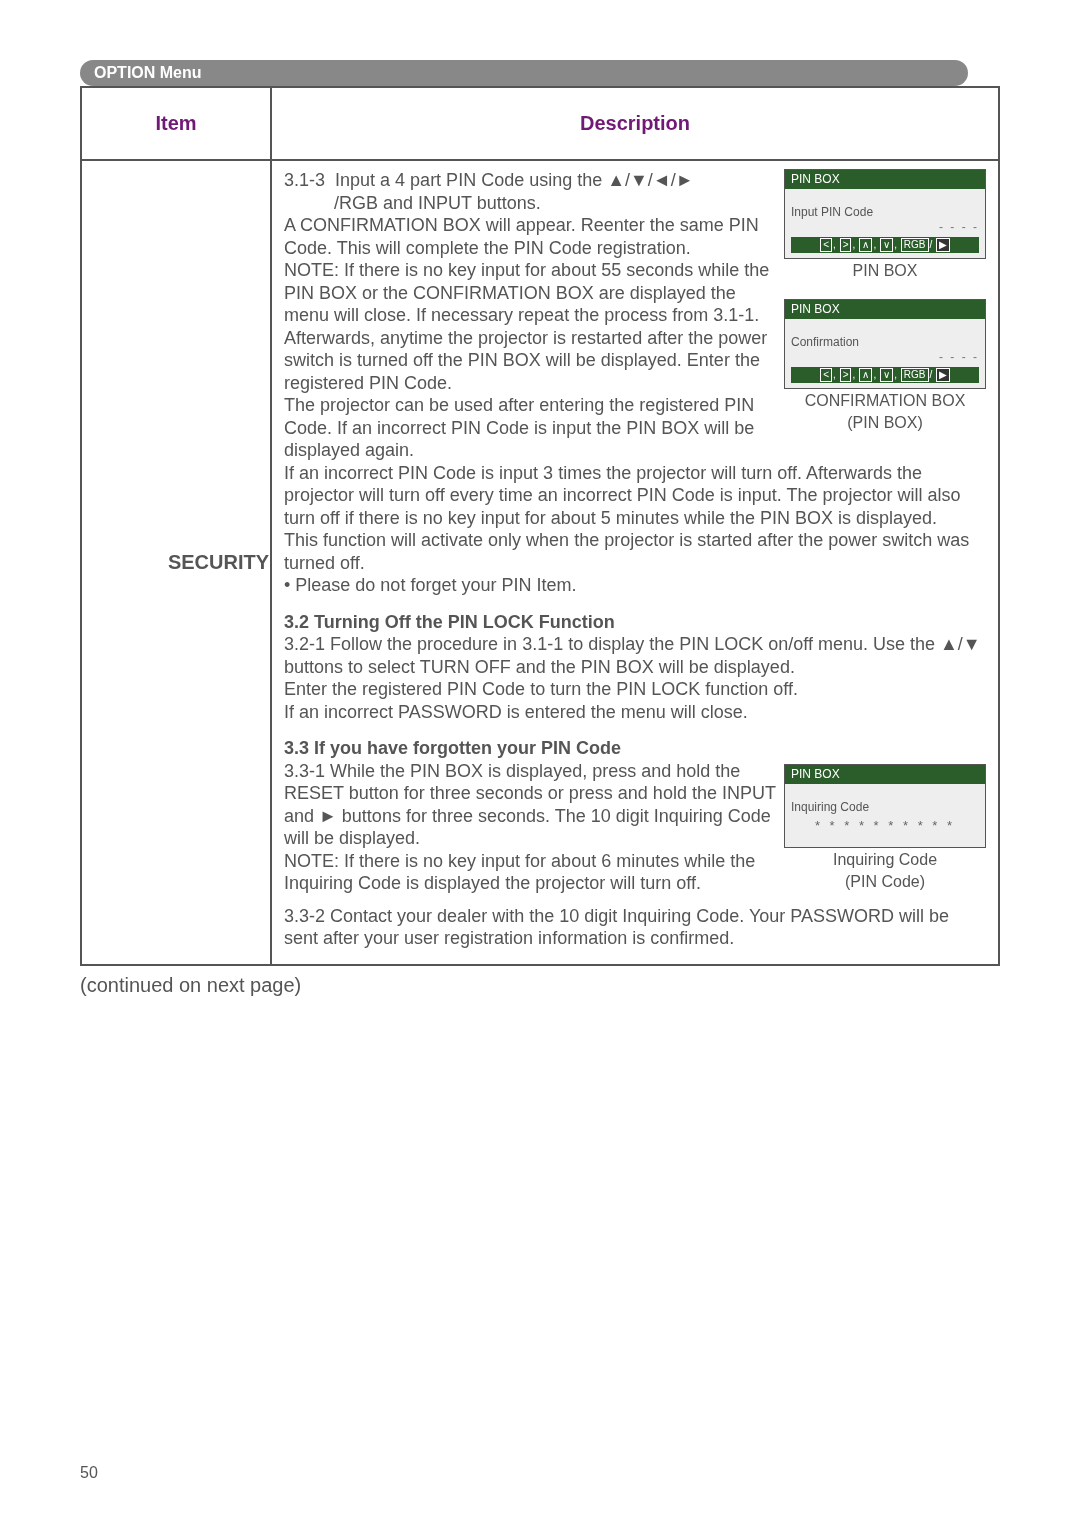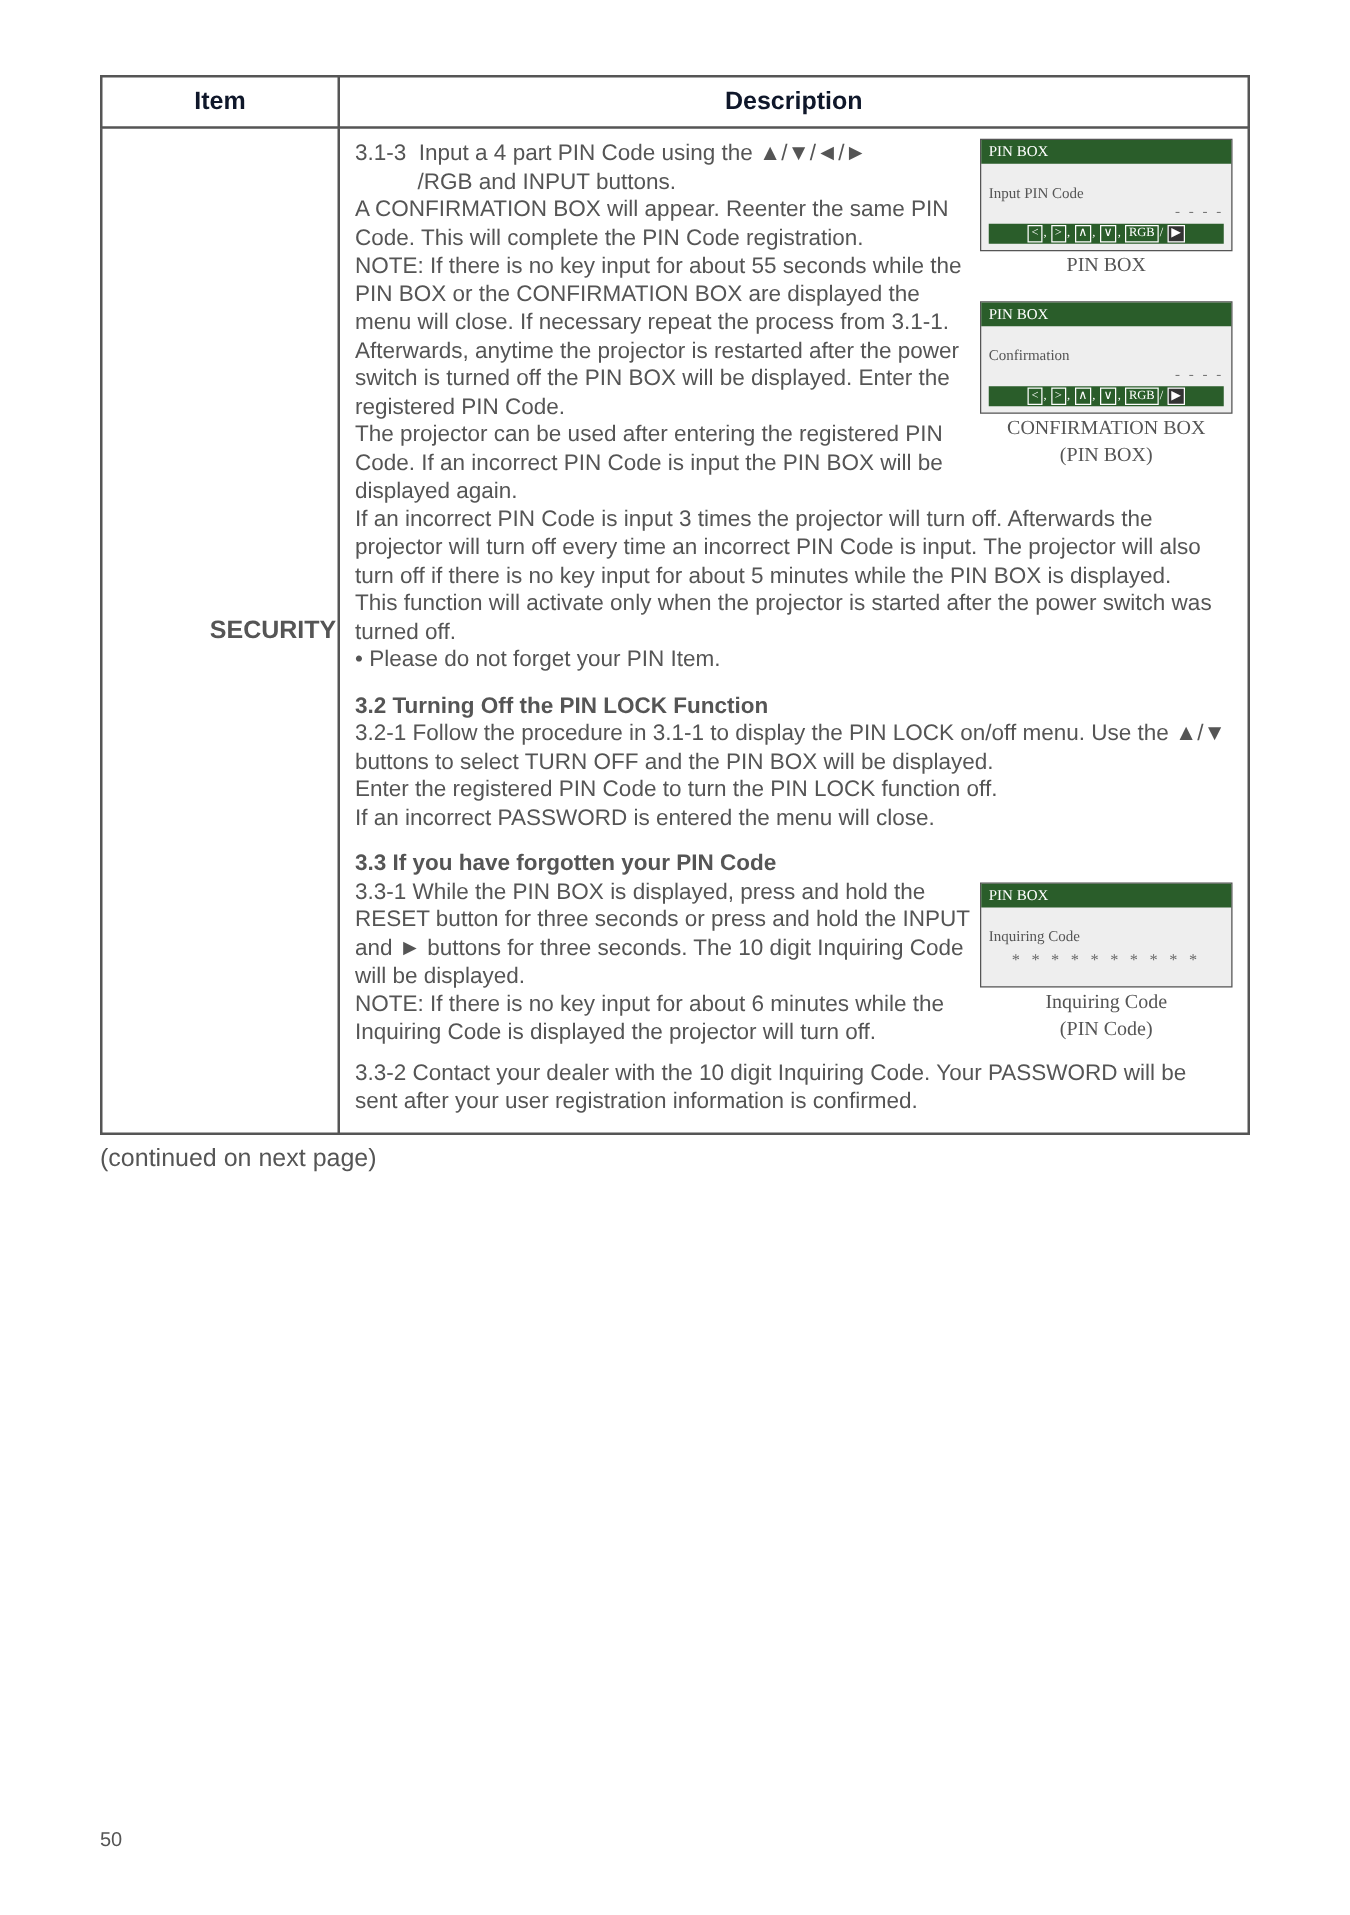--- a/index.html
+++ b/index.html
@@ -40,23 +40,23 @@
     width: 100%;
     table-layout: fixed;
   }
   table.main th, table.main td {
     border: 2px solid #555;
     vertical-align: top;
   }
   table.main th {
     font-weight: bold;
     font-size: 20px;
-    color: #0f172a;
-    text-align: center;
-    padding: 8px;
+    color: #701a75;
+    text-align: center;
+    padding: 24px;
   }
   .col-item {
     width: 190px;
   }
   .item-cell {
     text-align: right;
     vertical-align: middle !important;
     font-weight: bold;
     font-size: 20px;
     color: #555;
@@ -74,21 +74,20 @@
     font-weight: bold;
     margin-top: 14px;
   }
   .indent1 {
     padding-left: 50px;
   }
   .float-box {
     float: right;
     margin-left: 4px;
     margin-bottom: 6px;
-    font-family: Liberation Serif, serif;
   }
   .pin-box {
     border: 1px solid #555;
     background: #eee;
     width: 200px;
     font-size: 12px;
     color: #555;
   }
   .pin-box .pb-title {
     background: #2a5d2a;
@@ -151,20 +150,23 @@
     color: #555;
   }
   .clearfix::after { content:""; display:block; clear:both; }
   .block313 { min-height: 260px; }
   .sep { border-top: 1px solid transparent; margin-top: 6px; }
 </style>
 </head>
 <body>
 
 <div class="page">
+  <div class="menu-badge">
+    <span class="badge-inner">OPTION Menu</span>
+  </div>
 
 
   <table class="main">
     <colgroup>
       <col class="col-item">
       <col>
     </colgroup>
     <tbody>
         <tr>
       <th>Item</th>

